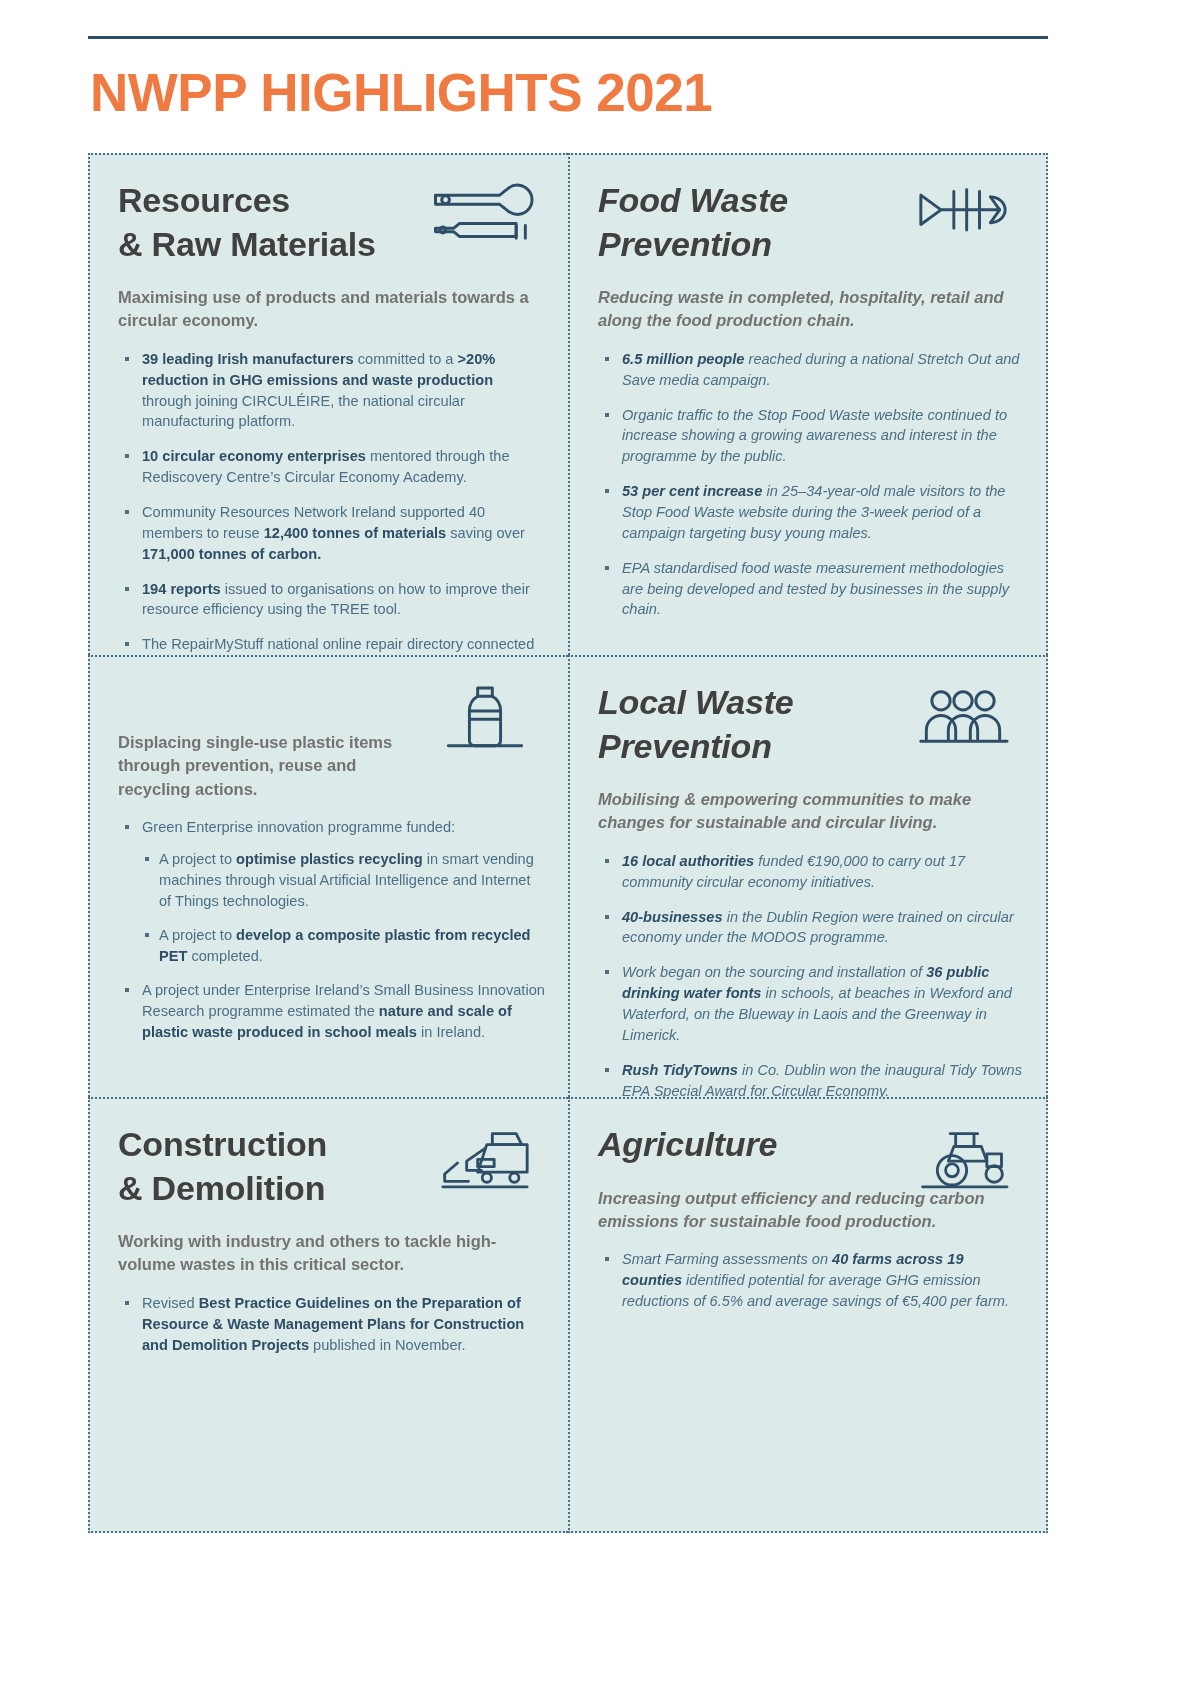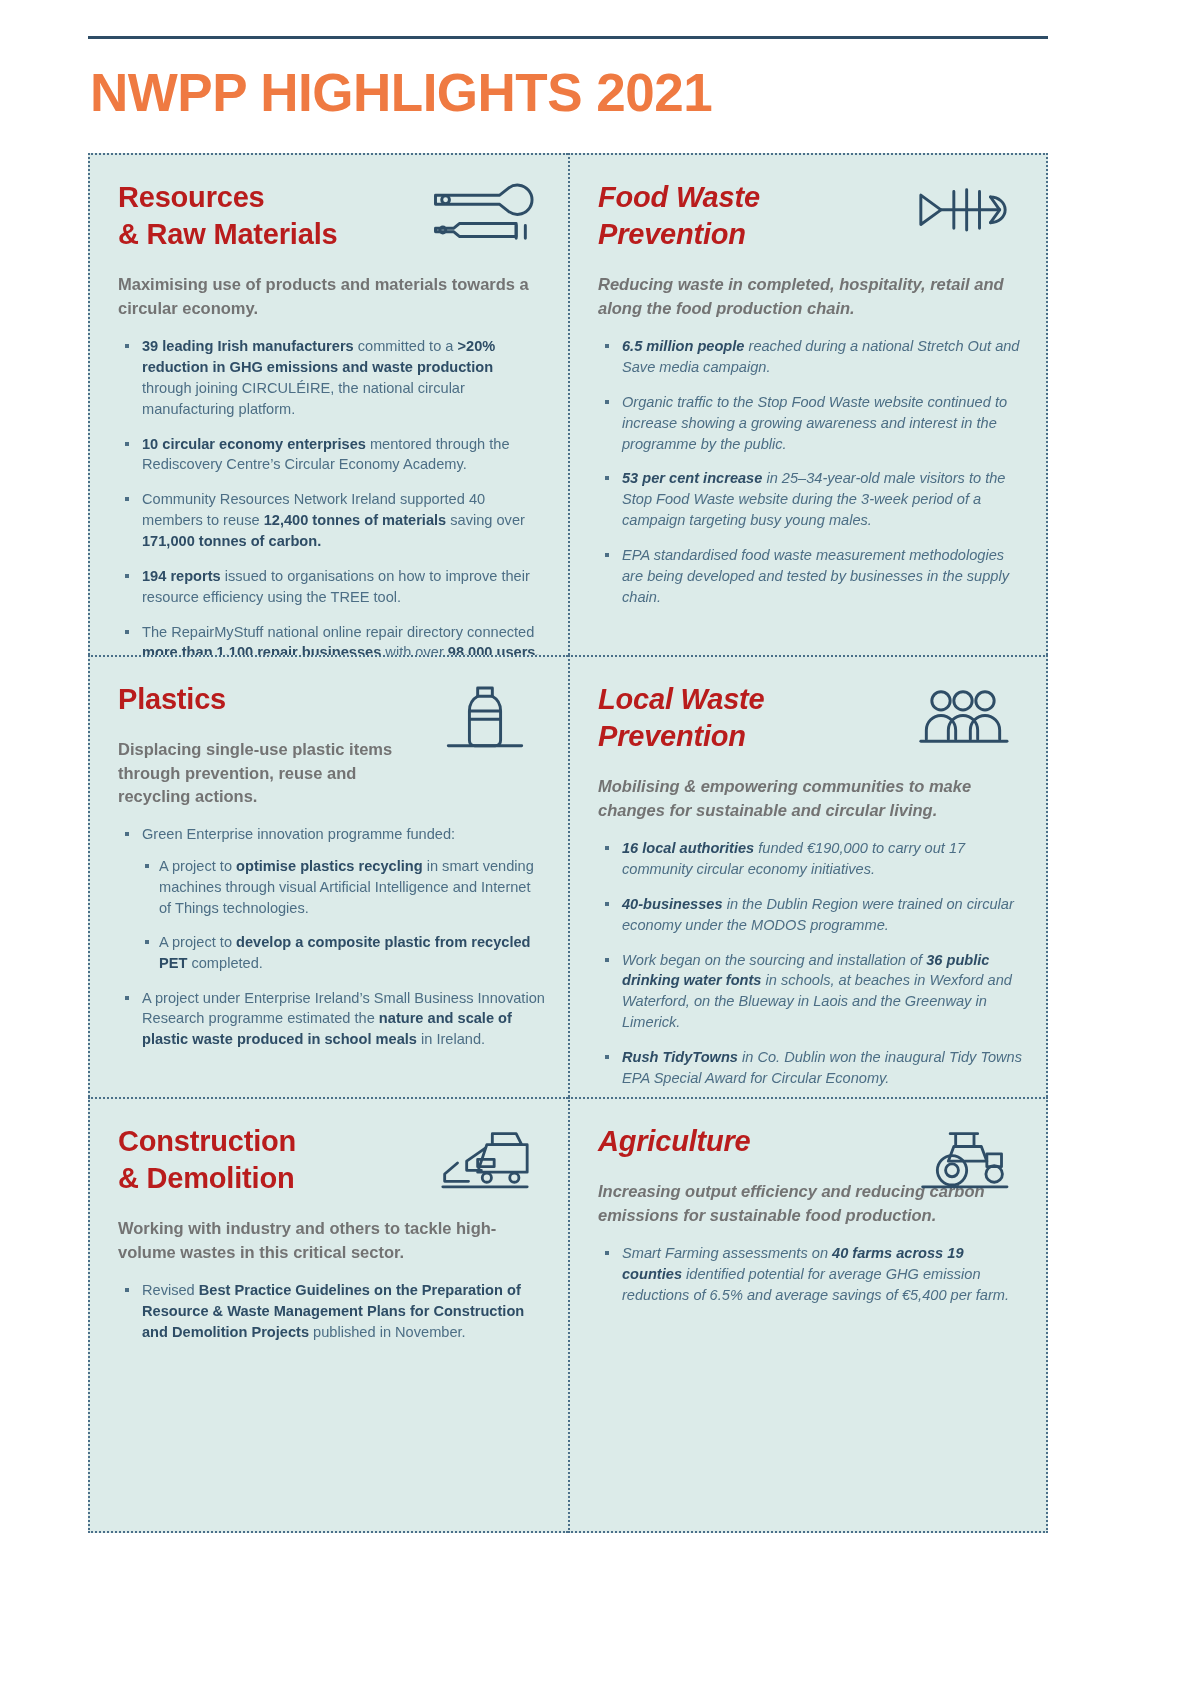--- a/index.html
+++ b/index.html
@@ -54,24 +54,24 @@
   }
   .cell.col2 { border-left: 2px dotted #4a6f89; font-style: italic; }
   .cell.right-edge { border-right: 2px dotted #4a6f89; }
   .cell.bottom-edge { border-bottom: 2px dotted #4a6f89; }
 
   .cell-head {
     position: relative;
     min-height: 30px;
   }
   .cell-title {
-    font-size: 29px;
+    font-size: 34px;
     line-height: 1.28;
     font-weight: 700;
-    color: #b91c1c;
+    color: #404040;
     letter-spacing: -0.2px;
     max-width: 300px;
   }
   .cell-icon {
     position: absolute;
     right: 6px;
     top: 2px;
     width: 110px;
     height: 76px;
     color: #2e4d66;
@@ -185,21 +185,20 @@
       <ul class="bullets">
           <li><b>6.5 million people</b> <span class="nb">reached during a national Stretch Out and Save media campaign.</span></li>
           <li><span class="nb">Organic traffic to the Stop Food Waste website continued to increase showing a growing awareness and interest in the programme by the public.</span></li>
           <li><b>53 per cent increase</b> <span class="nb">in 25–34-year-old male visitors to the Stop Food Waste website during the 3-week period of a campaign targeting busy young males.</span></li>
           <li><span class="nb">EPA standardised food waste measurement methodologies are being developed and tested by businesses in the supply chain.</span></li>
         </ul>
     </section>
 
     <section class="cell">
       <div class="cell-head">
-        <div class="cell-title"><span>Plastics</span></div>
         <div class="cell-icon">
           <svg viewBox="0 0 120 80" fill="none" stroke="currentColor" stroke-width="3.2" stroke-linecap="round" stroke-linejoin="round">
             <rect x="52" y="4" width="16" height="9"></rect>
             <path d="M52 13 q-9 5 -9 16 v32 q0 6 6 6 h22 q6 0 6 -6 v-32 q0 -11 -9 -16"></path>
             <path d="M43 29 h34 M43 38 h34"></path>
             <path d="M20 67 h80"></path>
           </svg>
         </div>
       </div>
       <p class="cell-sub narrow">Displacing single-use plastic items through prevention, reuse and recycling actions.</p>

